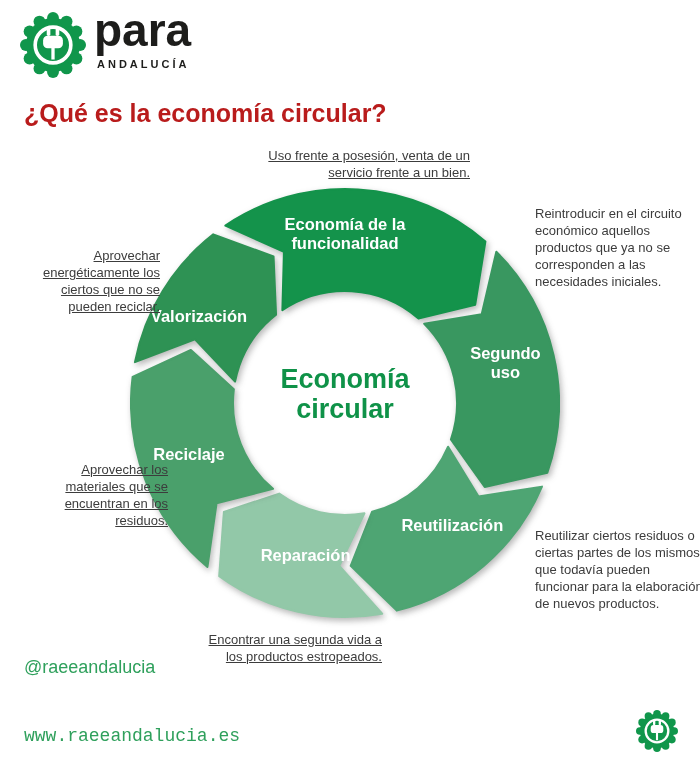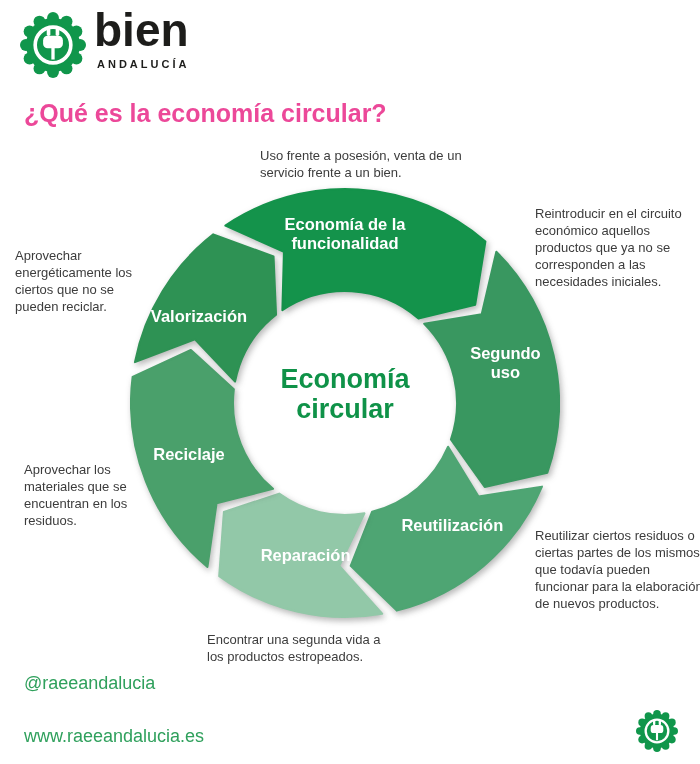--- a/index.html
+++ b/index.html
@@ -17,39 +17,39 @@
   .brand-name {
     position:absolute; left:94px; top:6px;
     font-size:46px; font-weight:bold; color:#1d1d1b; letter-spacing:0px; line-height:1.05;
   }
   .brand-sub {
     position:absolute; left:97px; top:58px;
     font-size:11px; font-weight:bold; color:#1d1d1b; letter-spacing:3px;
   }
   .page-title {
     position:absolute; left:24px; top:99px;
-    font-size:25px; font-weight:bold; color:#ec4899;
+    font-size:25px; font-weight:bold; color:#b91c1c;
   }
 
   
   .ring-wrap { position:absolute; left:115px; top:173px; width:460px; height:460px; }
   .seg { stroke-width:2px; stroke-linejoin:round;
          filter: drop-shadow(2px 3px 3px rgba(50,50,50,0.35)); }
   .seg-label { fill:#ffffff; font-weight:bold; font-size:16.5px; text-anchor:middle;
                font-family:"Liberation Sans", sans-serif; }
   .center-label { fill:#0f9248; font-weight:bold; font-size:27px; text-anchor:middle;
                   font-family:"Liberation Sans", sans-serif; }
 
   
   .note { position:absolute; font-size:13px; line-height:1.3; color:#3c3c3c; }
-  .note.centered { text-align:left; }
+  .note.centered { text-align:right;text-decoration:underline; }
 
   
-  .footer-handle { position:absolute; left:24px; top:673px; font-size:18px; color:#2fa05c; }
-  .footer-site   { position:absolute; left:24px; top:726px; font-size:18px; color:#2fa05c; }
+  .footer-handle { position:absolute; left:24px; top:657px; font-size:18px; color:#2fa05c; }
+  .footer-site   { position:absolute; left:24px; top:726px; font-size:18px; color:#2fa05c;font-family:Liberation Mono, monospace; }
   .logo-footer   { position:absolute; left:636px; top:710px; width:42px; height:42px; }
 </style>
 </head>
 <body>
 
 <svg width="0" height="0" style="position:absolute" aria-hidden="true">
   <defs>
     <g id="rosette">
       <g fill="#10964b">
         <circle cx="50" cy="50" r="41"></circle>
@@ -72,21 +72,21 @@
       <rect x="35" y="36" width="30" height="19" rx="7" fill="#ffffff"></rect>
       <rect x="47.5" y="53" width="5" height="19" fill="#ffffff"></rect>
     </g>
   </defs>
 </svg>
 
 <header>
   <svg class="logo-main" viewBox="0 0 100 100">
       <use href="#rosette"></use>
     </svg>
-  <div class="brand-name">bien</div>
+  <div class="brand-name">para</div>
   <div class="brand-sub">ANDALUCÍA</div>
 </header>
 
 <h1 class="page-title">¿Qué es la economía circular?</h1>
 
 <div class="ring-wrap">
   <svg id="ring-svg" viewBox="0 0 460 460" width="460" height="460">
     <path d="M 110.33 52.59 A 214 214 0 0 1 370.40 68.49 L 360.18 131.90 L 303.48 145.47 A 112 112 0 0 0 167.37 137.15 L 168.94 78.87 Z" fill="#14934b" stroke="#14934b" class="seg"></path>
       <path d="M 381.32 78.68 A 214 214 0 0 1 432.34 299.67 L 369.72 313.95 L 335.90 266.46 A 112 112 0 0 0 309.20 150.80 L 366.70 141.22 Z" fill="#399760" stroke="#399760" class="seg"></path>
       <path d="M 426.99 313.62 A 214 214 0 0 1 281.77 437.64 L 235.69 392.90 L 257.10 338.67 A 112 112 0 0 0 333.10 273.76 L 363.52 323.49 Z" fill="#4ea573" stroke="#4ea573" class="seg"></path>
@@ -102,21 +102,21 @@
       <text class="seg-label"><tspan x="83.94" y="149.04">Valorización</tspan></text>
     </svg>
 </div>
 
 <div class="note centered" style="left:260px; top:148px; width:210px;">Uso frente a posesión, venta de un servicio frente a un bien.</div>
 
 <div class="note" style="left:535px; top:206px; width:172px;">Reintroducir en el circuito económico aquellos productos que ya no se corresponden a las necesidades iniciales.</div>
 
 <div class="note" style="left:535px; top:528px; width:172px;">Reutilizar ciertos residuos o ciertas partes de los mismos, que todavía pueden funcionar para la elaboración de nuevos productos.</div>
 
-<div class="note centered" style="left:200px; top:632px; width:182px;margin-left:7px;">Encontrar una segunda vida a los productos estropeados.</div>
+<div class="note centered" style="left:200px; top:632px; width:182px;">Encontrar una segunda vida a los productos estropeados.</div>
 
 <div class="note centered" style="left:24px; top:462px; width:144px;">Aprovechar los materiales que se encuentran en los residuos.</div>
 
 <div class="note centered" style="left:15px; top:248px; width:145px;">Aprovechar energéticamente los ciertos que no se pueden reciclar.</div>
 
 <footer>
   <div class="footer-handle">@raeeandalucia</div>
   <div class="footer-site">www.raeeandalucia.es</div>
   <svg class="logo-footer" viewBox="0 0 100 100">
       <use href="#rosette"></use>

